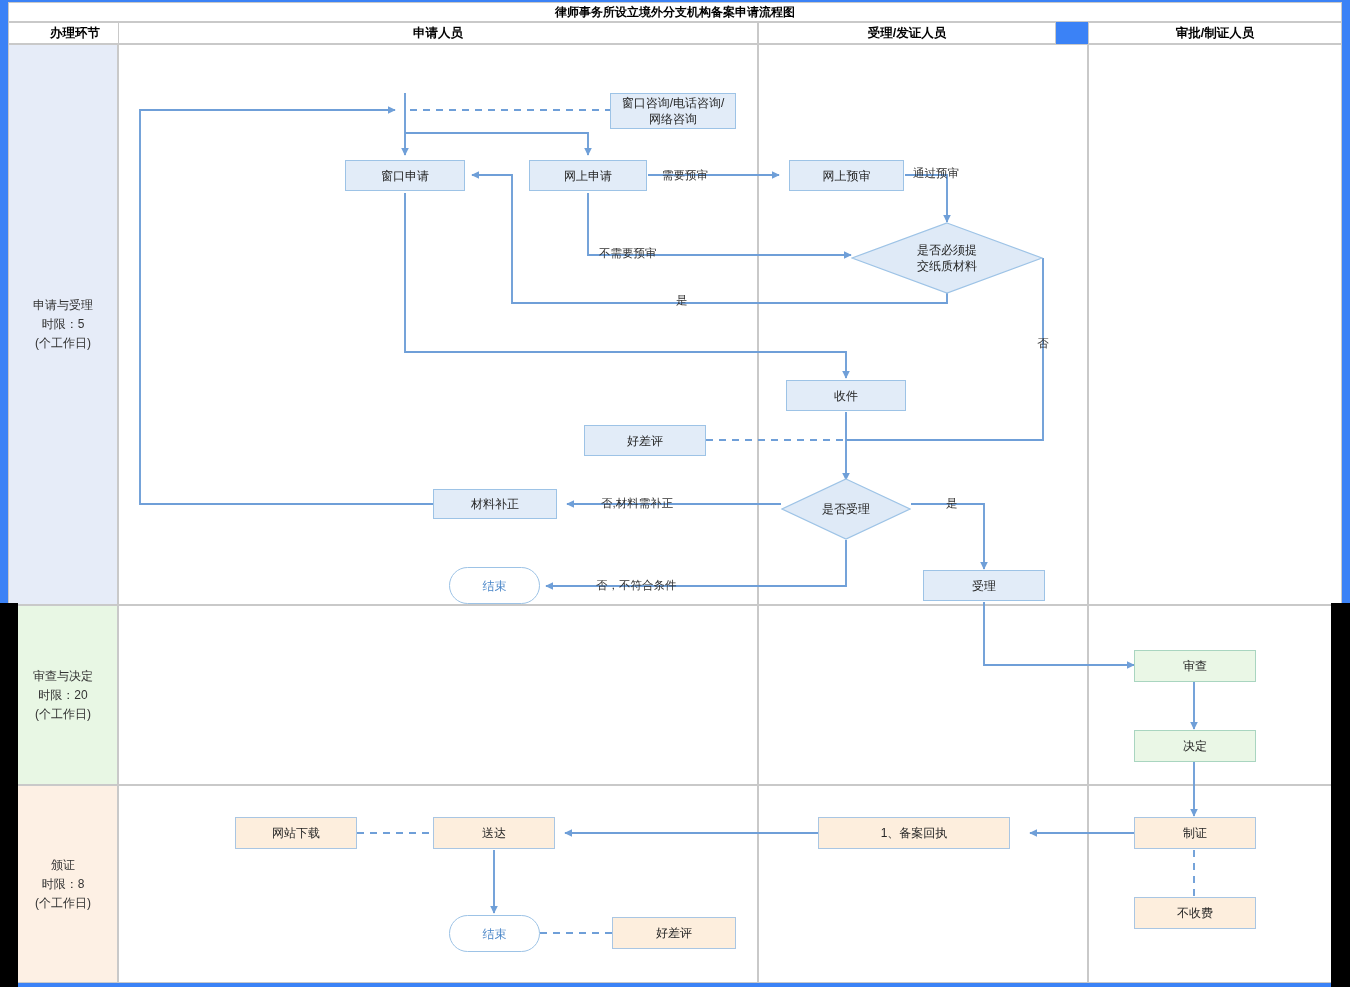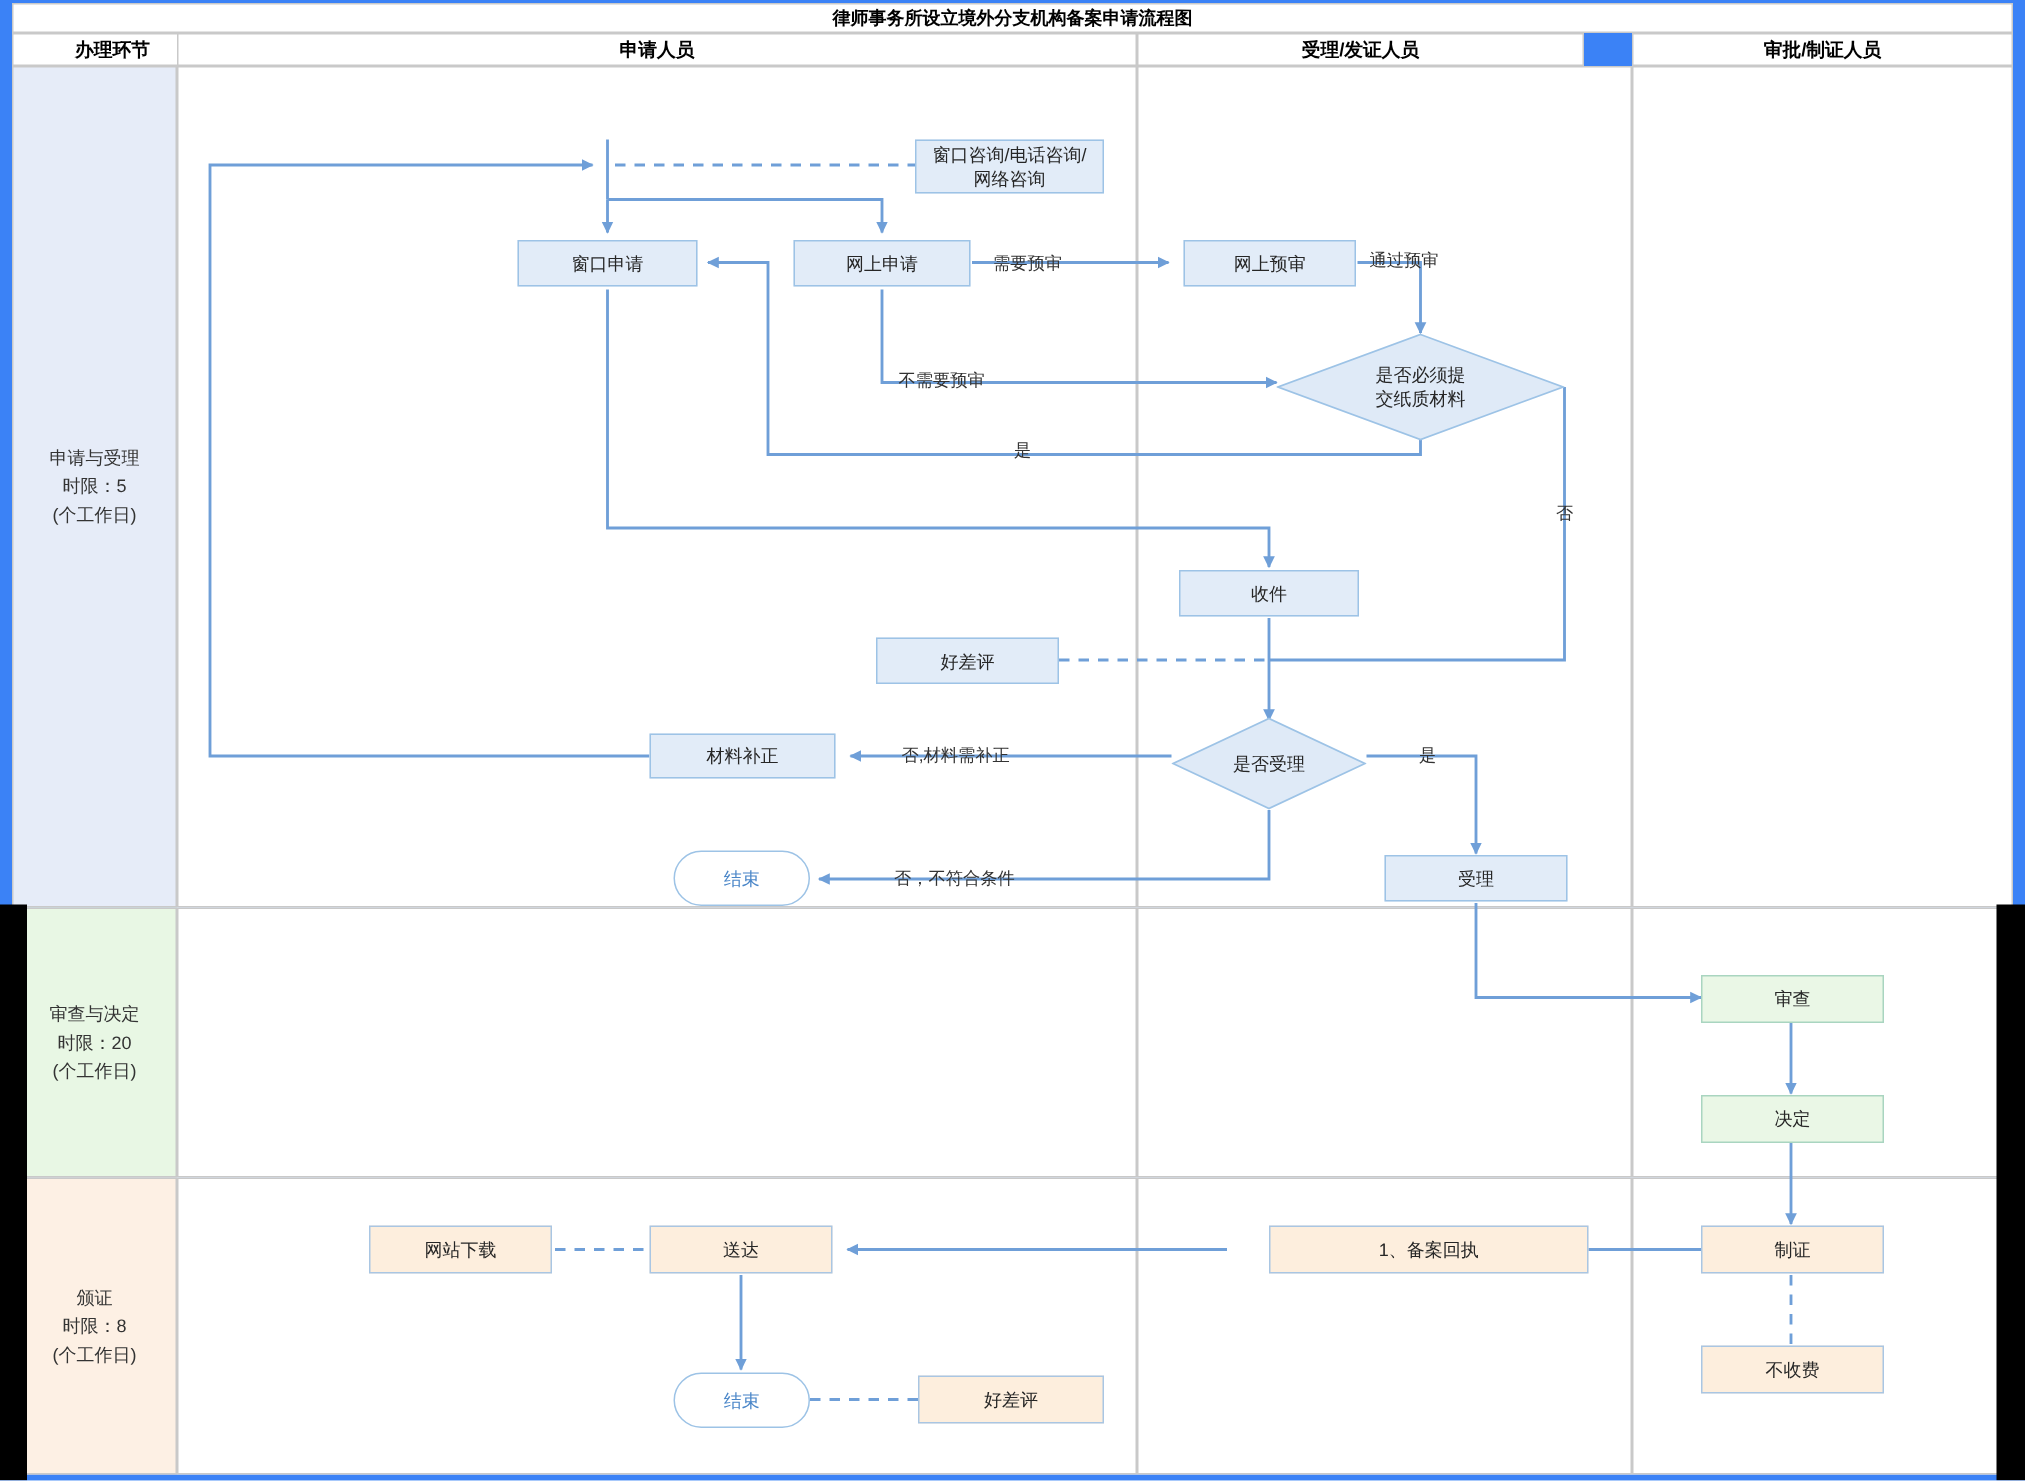--- a/index.html
+++ b/index.html
@@ -200,29 +200,29 @@
   <div class="node n-blue" style="left:433px;top:489px;width:124px;height:30px;">材料补正</div>
 
   <div class="node n-term" style="left:449px;top:567px;width:91px;height:37px;">结束</div>
 
   <div class="node n-blue" style="left:923px;top:570px;width:122px;height:31px;">受理</div>
 
   <div class="node n-green" style="left:1134px;top:650px;width:122px;height:32px;">审查</div>
 
   <div class="node n-green" style="left:1134px;top:730px;width:122px;height:32px;">决定</div>
 
-  <div class="node n-peach" style="left:235px;top:817px;width:122px;height:32px;margin-left:11px;">网站下载</div>
+  <div class="node n-peach" style="left:235px;top:817px;width:122px;height:32px;">网站下载</div>
 
   <div class="node n-peach" style="left:433px;top:817px;width:122px;height:32px;">送达</div>
 
   <div class="node n-term" style="left:449px;top:915px;width:91px;height:37px;">结束</div>
 
   <div class="node n-peach" style="left:612px;top:917px;width:124px;height:32px;">好差评</div>
 
-  <div class="node n-peach" style="left:818px;top:817px;width:213px;height:32px;margin-left:28px;">1、备案回执</div>
+  <div class="node n-peach" style="left:818px;top:817px;width:192px;height:32px;">1、备案回执</div>
 
   <div class="node n-peach" style="left:1134px;top:817px;width:122px;height:32px;">制证</div>
 
   <div class="node n-peach" style="left:1134px;top:897px;width:122px;height:32px;">不收费</div>
 
   <div class="edgelbl" style="left:662px;top:168px;">需要预审</div>
   <div class="edgelbl" style="left:913px;top:166px;">通过预审</div>
   <div class="edgelbl" style="left:599px;top:246px;">不需要预审</div>
   <div class="edgelbl" style="left:676px;top:293px;">是</div>
   <div class="v-edgelbl" style="left:1037px;top:337px;">否</div>

